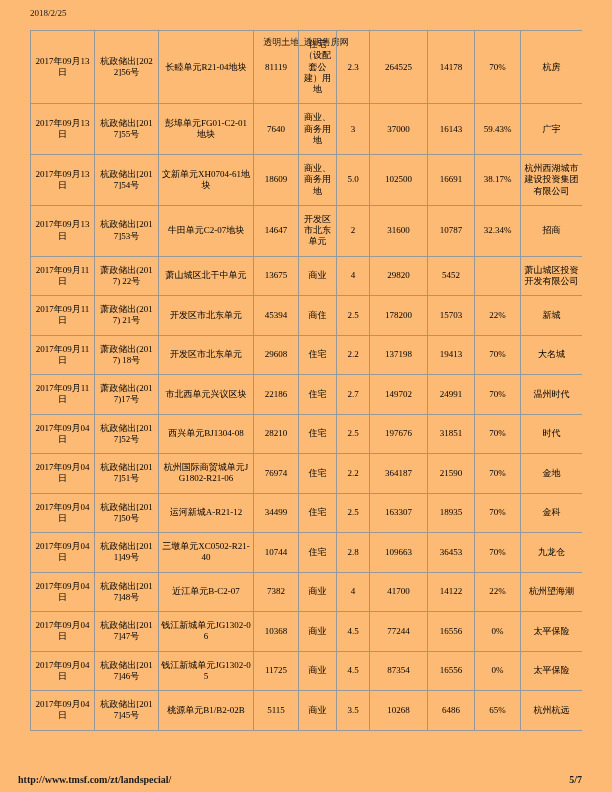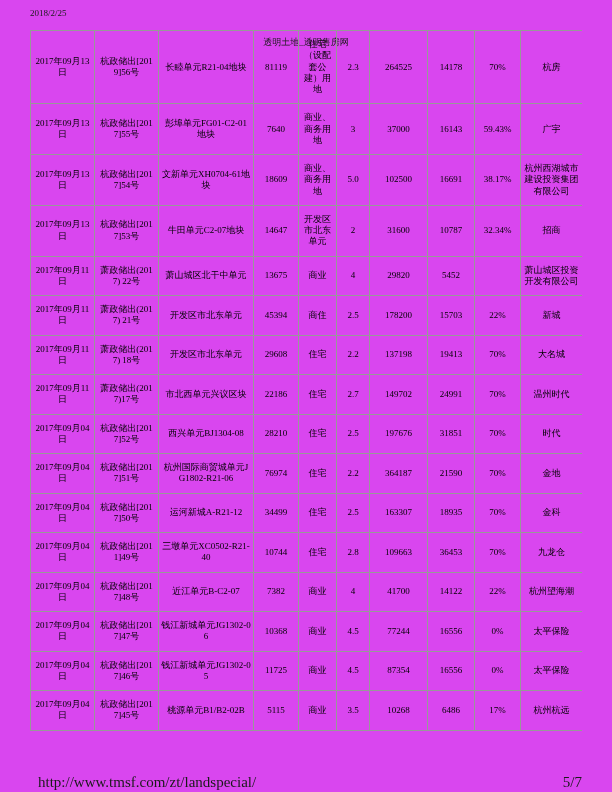--- a/index.html
+++ b/index.html
@@ -5,21 +5,21 @@
   * { margin: 0; padding: 0; box-sizing: border-box; }
   html, body { background: #ffffff; }
   body {
     width: 612px; height: 792px;
     font-family: "Liberation Serif", serif;
     color: #000;
   }
   .page {
     position: relative;
     width: 612px; height: 792px;
-    background: #d946ef;
+    background: #fdba74;
     overflow: hidden;
   }
   .page-header {
     position: absolute; top: 8px; left: 30px; right: 30px;
     height: 14px; font-size: 9px; color: #1a1a1a;
   }
   .header-date { position: absolute; left: 0; top: 0; }
   .header-title { position: absolute; left: 0; right: 0; top: 0; text-align: center; margin-top: 28px; }
   .table-wrap {
     position: absolute; top: 30px; left: 30px;
@@ -36,22 +36,22 @@
     border: 1px solid #989898;
     text-align: center;
     vertical-align: middle;
     padding: 8px 2px;
     line-height: 1.25;
     word-break: break-all;
     overflow-wrap: break-word;
     color: #000;
   }
   .page-footer {
-    position: absolute; bottom: 6px; left: 38px; right: 30px;
-    height: 12px; font-size: 15px; color: #1a1a1a;
+    position: absolute; bottom: 6px; left: 18px; right: 30px;
+    height: 12px; font-size: 10px; color: #1a1a1a; font-weight: bold;
   }
   .footer-url { position: absolute; left: 0; top: 0; }
   .page-num { position: absolute; right: 0; top: 0; }
 </style>
 </head>
 <body>
 
 <div class="page">
 
   <div class="page-header">
@@ -69,21 +69,21 @@
           <col style="width:38px">
           <col style="width:33px">
         <col style="width:58px">
           <col style="width:47px">
           <col style="width:46px">
         <col style="width:62px">
       </colgroup>
       <tbody>
   <tr>
     <td>2017年09月13日</td>
-    <td>杭政储出[2019]56号</td>
+    <td>杭政储出[2022]56号</td>
     <td>长睦单元R21-04地块</td>
     <td>81119</td>
     <td>住宅（设配套公建）用地</td>
     <td>2.3</td>
     <td>264525</td>
     <td>14178</td>
     <td>70%</td>
     <td>杭房</td>
   </tr>
 
@@ -271,21 +271,21 @@
 
   <tr>
     <td>2017年09月04日</td>
     <td>杭政储出[2017]45号</td>
     <td>桃源单元B1/B2-02B</td>
     <td>5115</td>
     <td>商业</td>
     <td>3.5</td>
     <td>10268</td>
     <td>6486</td>
-    <td>17%</td>
+    <td>65%</td>
     <td>杭州杭远</td>
   </tr>
 
 
 </tbody>
     </table>
   </div>
 
   <div class="page-footer">
     <span class="footer-url">http://www.tmsf.com/zt/landspecial/</span>

